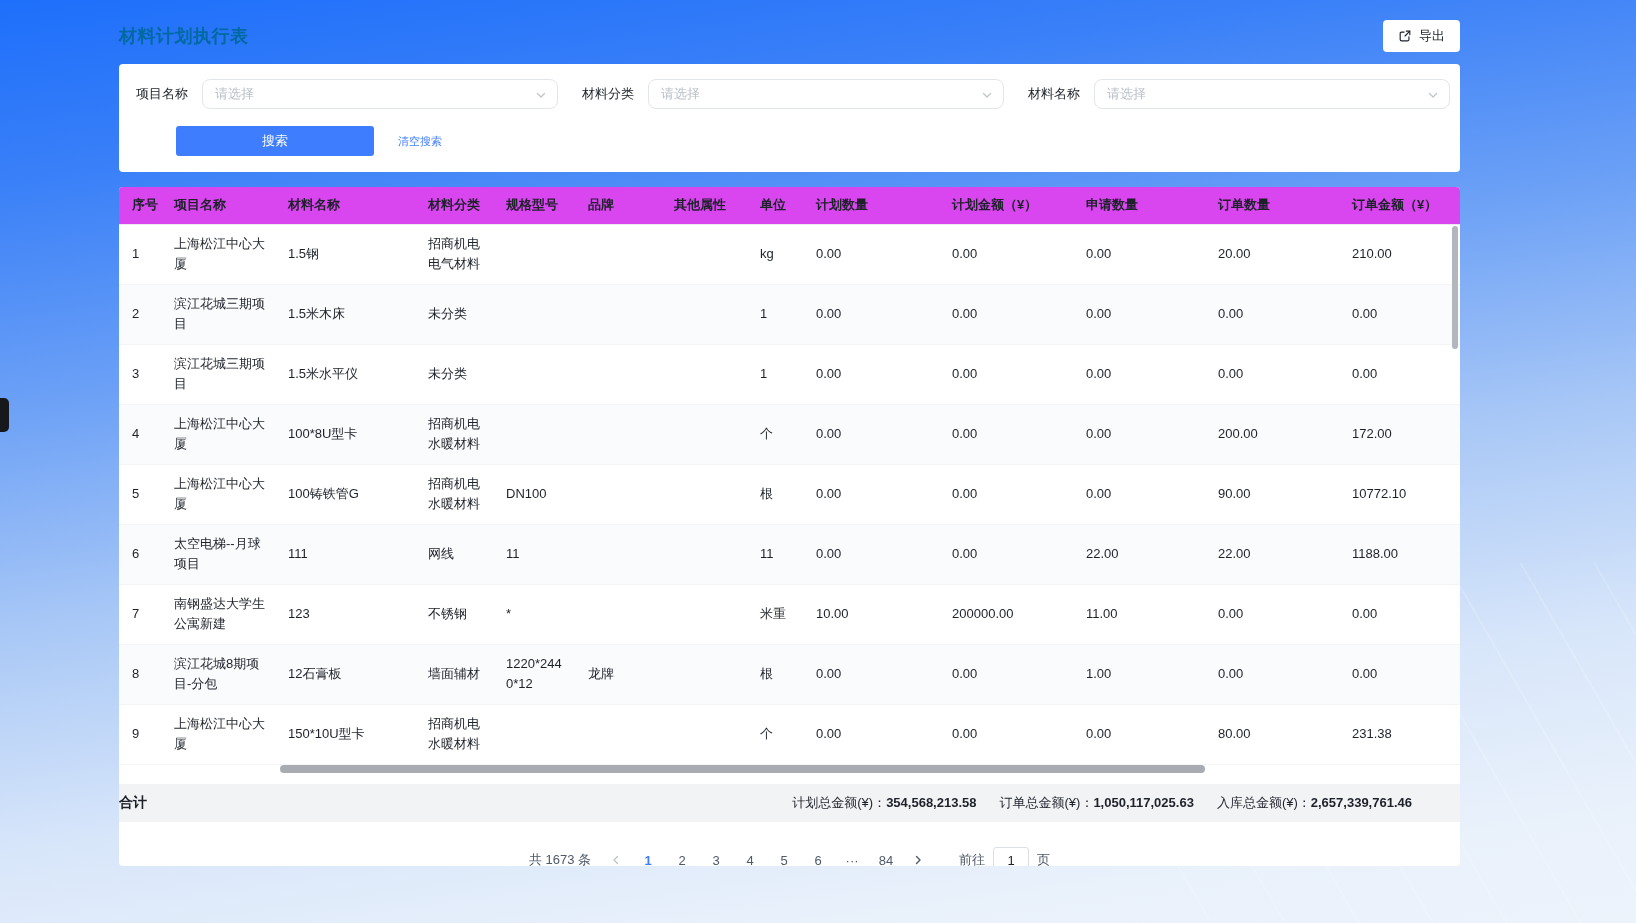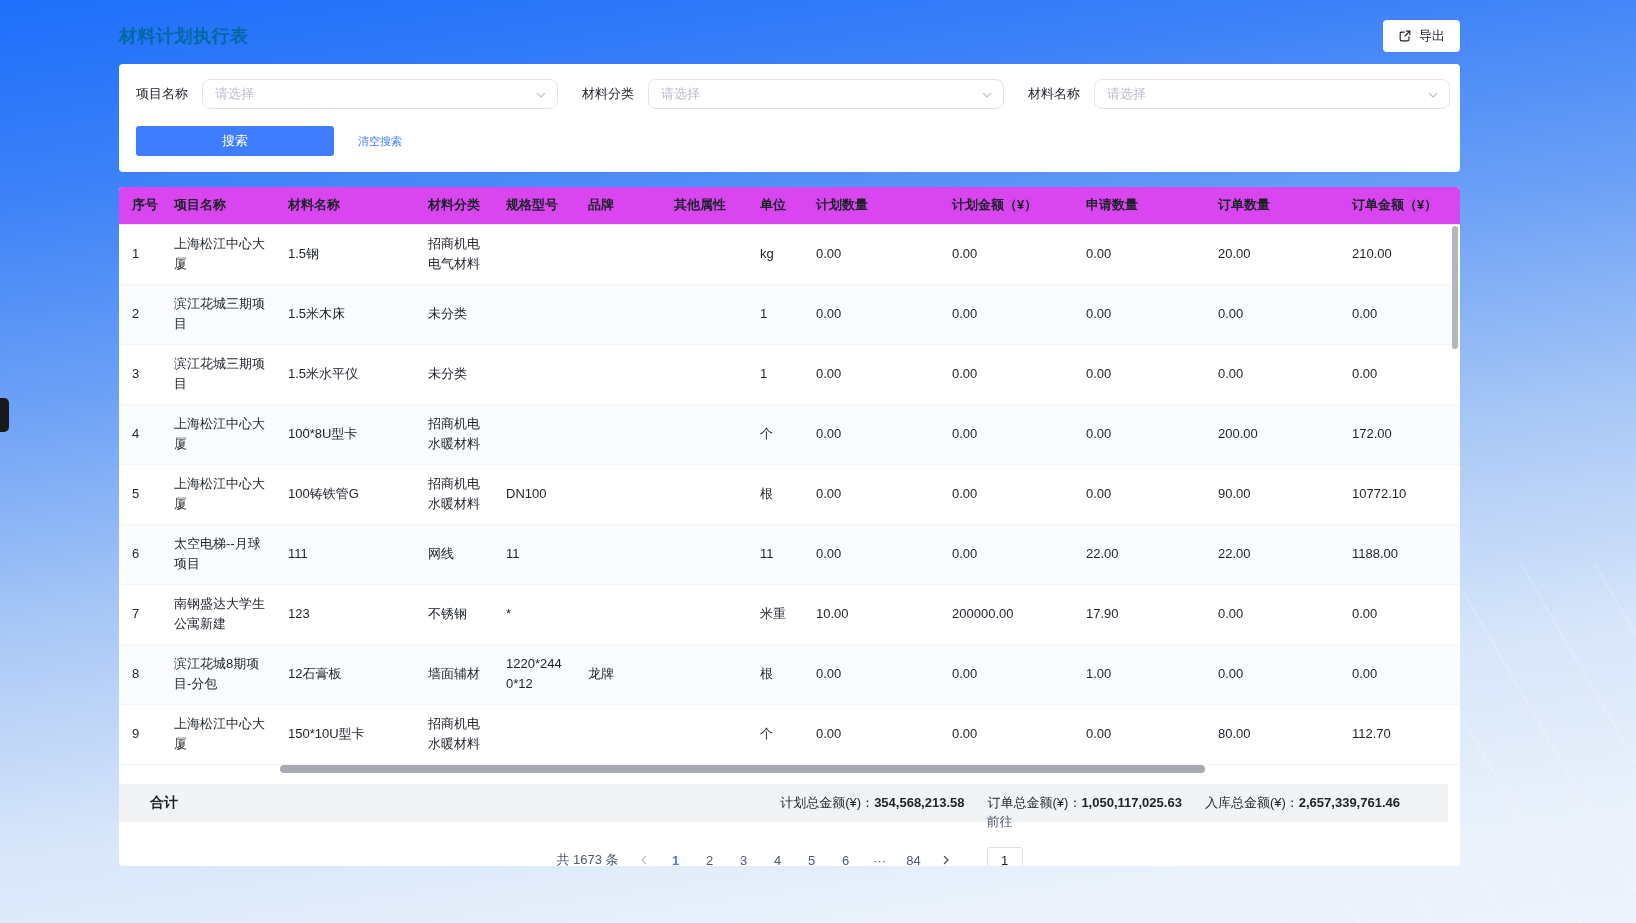--- a/index.html
+++ b/index.html
@@ -33,21 +33,21 @@
   .filter-field { display: flex; align-items: center; margin-right: 24px; }
   .filter-label { font-size: 13px; color: #1d2129; margin-right: 14px; white-space: nowrap; }
   .select {
     position: relative; width: 356px; height: 30px;
     border: 1px solid #e2e5ec; border-radius: 8px;
     display: flex; align-items: center; padding: 0 28px 0 12px;
     background: #fff; cursor: pointer;
   }
   .select .ph { font-size: 13px; color: #b9bec9; }
   .select svg { position: absolute; right: 10px; top: 9px; }
-  .filter-actions { display: flex; align-items: center; margin-top: 17px; }
+  .filter-actions { display: flex; align-items: center; margin-top: 17px; margin-left: 40px; }
   .search-btn {
     width: 198px; height: 30px; background: #3f7dff; color: #fff;
     border: none; border-radius: 3px; font-size: 13px; cursor: pointer; font-family: inherit;
   }
   .clear-link { margin-left: 24px; color: #3f7dff; font-size: 11px; background: none; border: none; cursor: pointer; font-family: inherit; }
 
   .table-card { margin-top: 15px; position: relative; overflow: hidden; height: 679px; }
   table { width: 100%; border-collapse: collapse; table-layout: fixed; }
   th, td { text-align: left; padding: 0 10px; font-size: 13px; color: #1d2129; word-break: break-all; }
   thead tr { height: 37px; background: #d946ef; border-bottom: 1px solid #e8eaee; }
@@ -56,42 +56,42 @@
   tbody tr.alt { background: #fafbfc; }
   td { line-height: 20px; }
   th.c0, td.c0 { padding-left: 13px; }
   .c0{width:45px}.c1{width:114px}.c2{width:140px}.c3{width:78px}.c4{width:82px}.c5{width:86px}
   .c6{width:86px}.c7{width:56px}.c8{width:136px}.c9{width:134px}.c10{width:132px}.c11{width:134px}.c12{width:118px}
 
   .vscroll { position: absolute; top: 39px; right: 2px; width: 6px; height: 123px; border-radius: 3px; background: #b3b6bc; cursor: pointer; }
   .hscroll { position: absolute; top: 578px; left: 161px; width: 925px; height: 8px; border-radius: 4px; background: #a8acb2; cursor: pointer; }
 
   .summary-row {
-    position: absolute; top: 597px; left: 0; right: 12px; height: 38px;
+    position: absolute; top: 597px; left: 0; right: 0; height: 38px;
     background: #f2f3f5; display: flex; align-items: center;
-    padding: 0 48px 0 31px; font-size: 13px; color: #1d2129;
+    padding: 0 48px 0 0; font-size: 13px; color: #1d2129;
   }
   .summary-label { font-weight: 700; font-size: 14px; }
   .summary-items { margin-left: auto; display: flex; gap: 23px; }
   .summary-value { font-weight: 700; }
 
   .pagination {
     position: absolute; top: 651px; left: 0; right: 0; height: 44px;
     display: flex; align-items: center; justify-content: center;
     font-size: 13px; color: #4e5969;
   }
   .pg-total { margin-right: 10px; }
   .pg-chev { width: 30px; height: 28px; background: none; border: none; cursor: pointer; display: flex; align-items: center; justify-content: center; }
   .page-list { display: flex; }
   .page-btn {
     min-width: 34px; height: 28px; background: none; border: none;
     font-size: 13px; color: #4e5969; cursor: pointer; font-family: inherit;
   }
   .page-btn.active { color: #3f7dff; font-weight: 700; }
-  .goto { display: flex; gap: 16px; margin-left: 26px; flex-direction: column; }
+  .goto { display: flex; align-items: center; gap: 8px; margin-left: 26px; }
   .goto-input {
     width: 36px; height: 26px; border: 1px solid #dcdfe6; border-radius: 3px;
     text-align: center; font-size: 13px; color: #1d2129; font-family: inherit;
   }
 </style>
 </head>
 <body>
 
 <div class="bg-lines"></div>
 <div class="drawer-handle"></div>
@@ -262,21 +262,21 @@
             <td class="c0">7</td>
             <td class="c1">南钢盛达大学生公寓新建</td>
             <td class="c2">123</td>
             <td class="c3">不锈钢</td>
             <td class="c4">*</td>
             <td class="c5"></td>
             <td class="c6"></td>
             <td class="c7">米重</td>
             <td class="c8">10.00</td>
             <td class="c9">200000.00</td>
-            <td class="c10">17.90</td>
+            <td class="c10">11.00</td>
             <td class="c11">0.00</td>
             <td class="c12">0.00</td>
           </tr>
           <tr class="alt">
             <td class="c0">8</td>
             <td class="c1">滨江花城8期项目-分包</td>
             <td class="c2">12石膏板</td>
             <td class="c3">墙面辅材</td>
             <td class="c4">1220*2440*12</td>
             <td class="c5">龙牌</td>
@@ -294,21 +294,21 @@
             <td class="c2">150*10U型卡</td>
             <td class="c3">招商机电水暖材料</td>
             <td class="c4"></td>
             <td class="c5"></td>
             <td class="c6"></td>
             <td class="c7">个</td>
             <td class="c8">0.00</td>
             <td class="c9">0.00</td>
             <td class="c10">0.00</td>
             <td class="c11">80.00</td>
-            <td class="c12">112.70</td>
+            <td class="c12">231.38</td>
           </tr>
         </tbody>
     </table>
 
     <div class="vscroll"></div>
     <div class="hscroll"></div>
 
     <div class="summary-row">
       <span class="summary-label">合计</span>
       <div class="summary-items">

